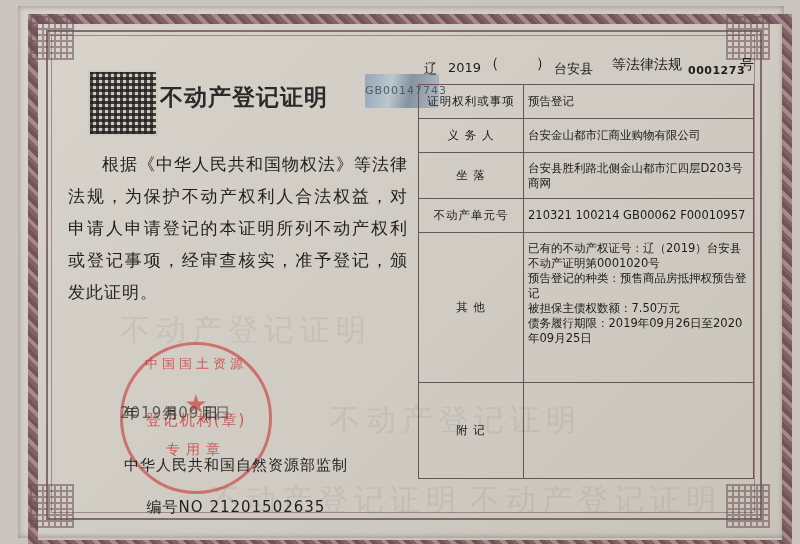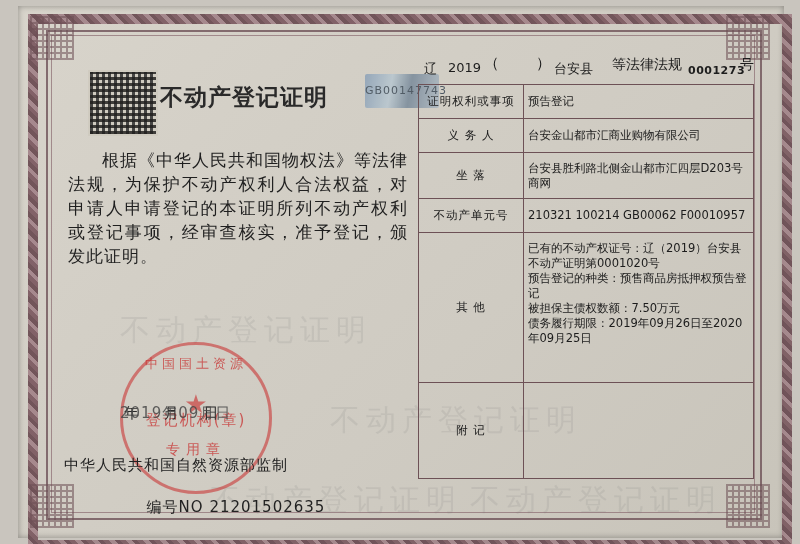--- a/index.html
+++ b/index.html
@@ -76,21 +76,21 @@
   .holo{
     position:absolute;left:305px;top:22px;width:74px;height:34px;
     background:linear-gradient(100deg,#8fa3b8,#b9c7cf 35%,#7d8d9c 60%,#aeb9c2);
     border-radius:2px;opacity:.9;
   }
   .holo span{
     display:block;text-align:center;line-height:34px;font-size:11px;color:#44505c;letter-spacing:1px;
   }
   .body-text{
     position:absolute;left:8px;top:96px;width:340px;
-    font-size:17px;line-height:24px;color:#1f1f1f;letter-spacing:1px;
+    font-size:17px;line-height:32px;color:#1f1f1f;letter-spacing:1px;
     text-align:justify;
   }
   .body-text .indent{display:inline-block;width:34px;}
 
   .seal{
     position:absolute;left:60px;top:290px;width:146px;height:146px;
     border:3px solid rgba(200,40,40,.55);border-radius:50%;
     color:rgba(200,40,40,.7);
   }
   .seal .star{
@@ -109,21 +109,21 @@
     position:absolute;left:0;top:96px;width:146px;text-align:center;
     font-size:14px;letter-spacing:6px;
   }
   .date-line{
     position:absolute;left:64px;top:352px;font-size:15px;color:#2b2b2b;letter-spacing:10px;
   }
   .date-filled{
     position:absolute;left:60px;top:352px;font-size:15px;color:rgba(70,70,70,.85);letter-spacing:1px;
   }
   .issuer{
-    position:absolute;left:4px;top:404px;width:344px;text-align:left;
+    position:absolute;left:4px;top:404px;width:344px;text-align:center;
     font-size:15px;color:#222;letter-spacing:1px;
   }
   .serial{
     position:absolute;left:4px;top:438px;width:344px;text-align:center;
     font-size:15px;color:#222;letter-spacing:1px;margin-top:8px;
   }
 
   
   .right{
     position:absolute;left:418px;top:40px;width:336px;height:458px;

